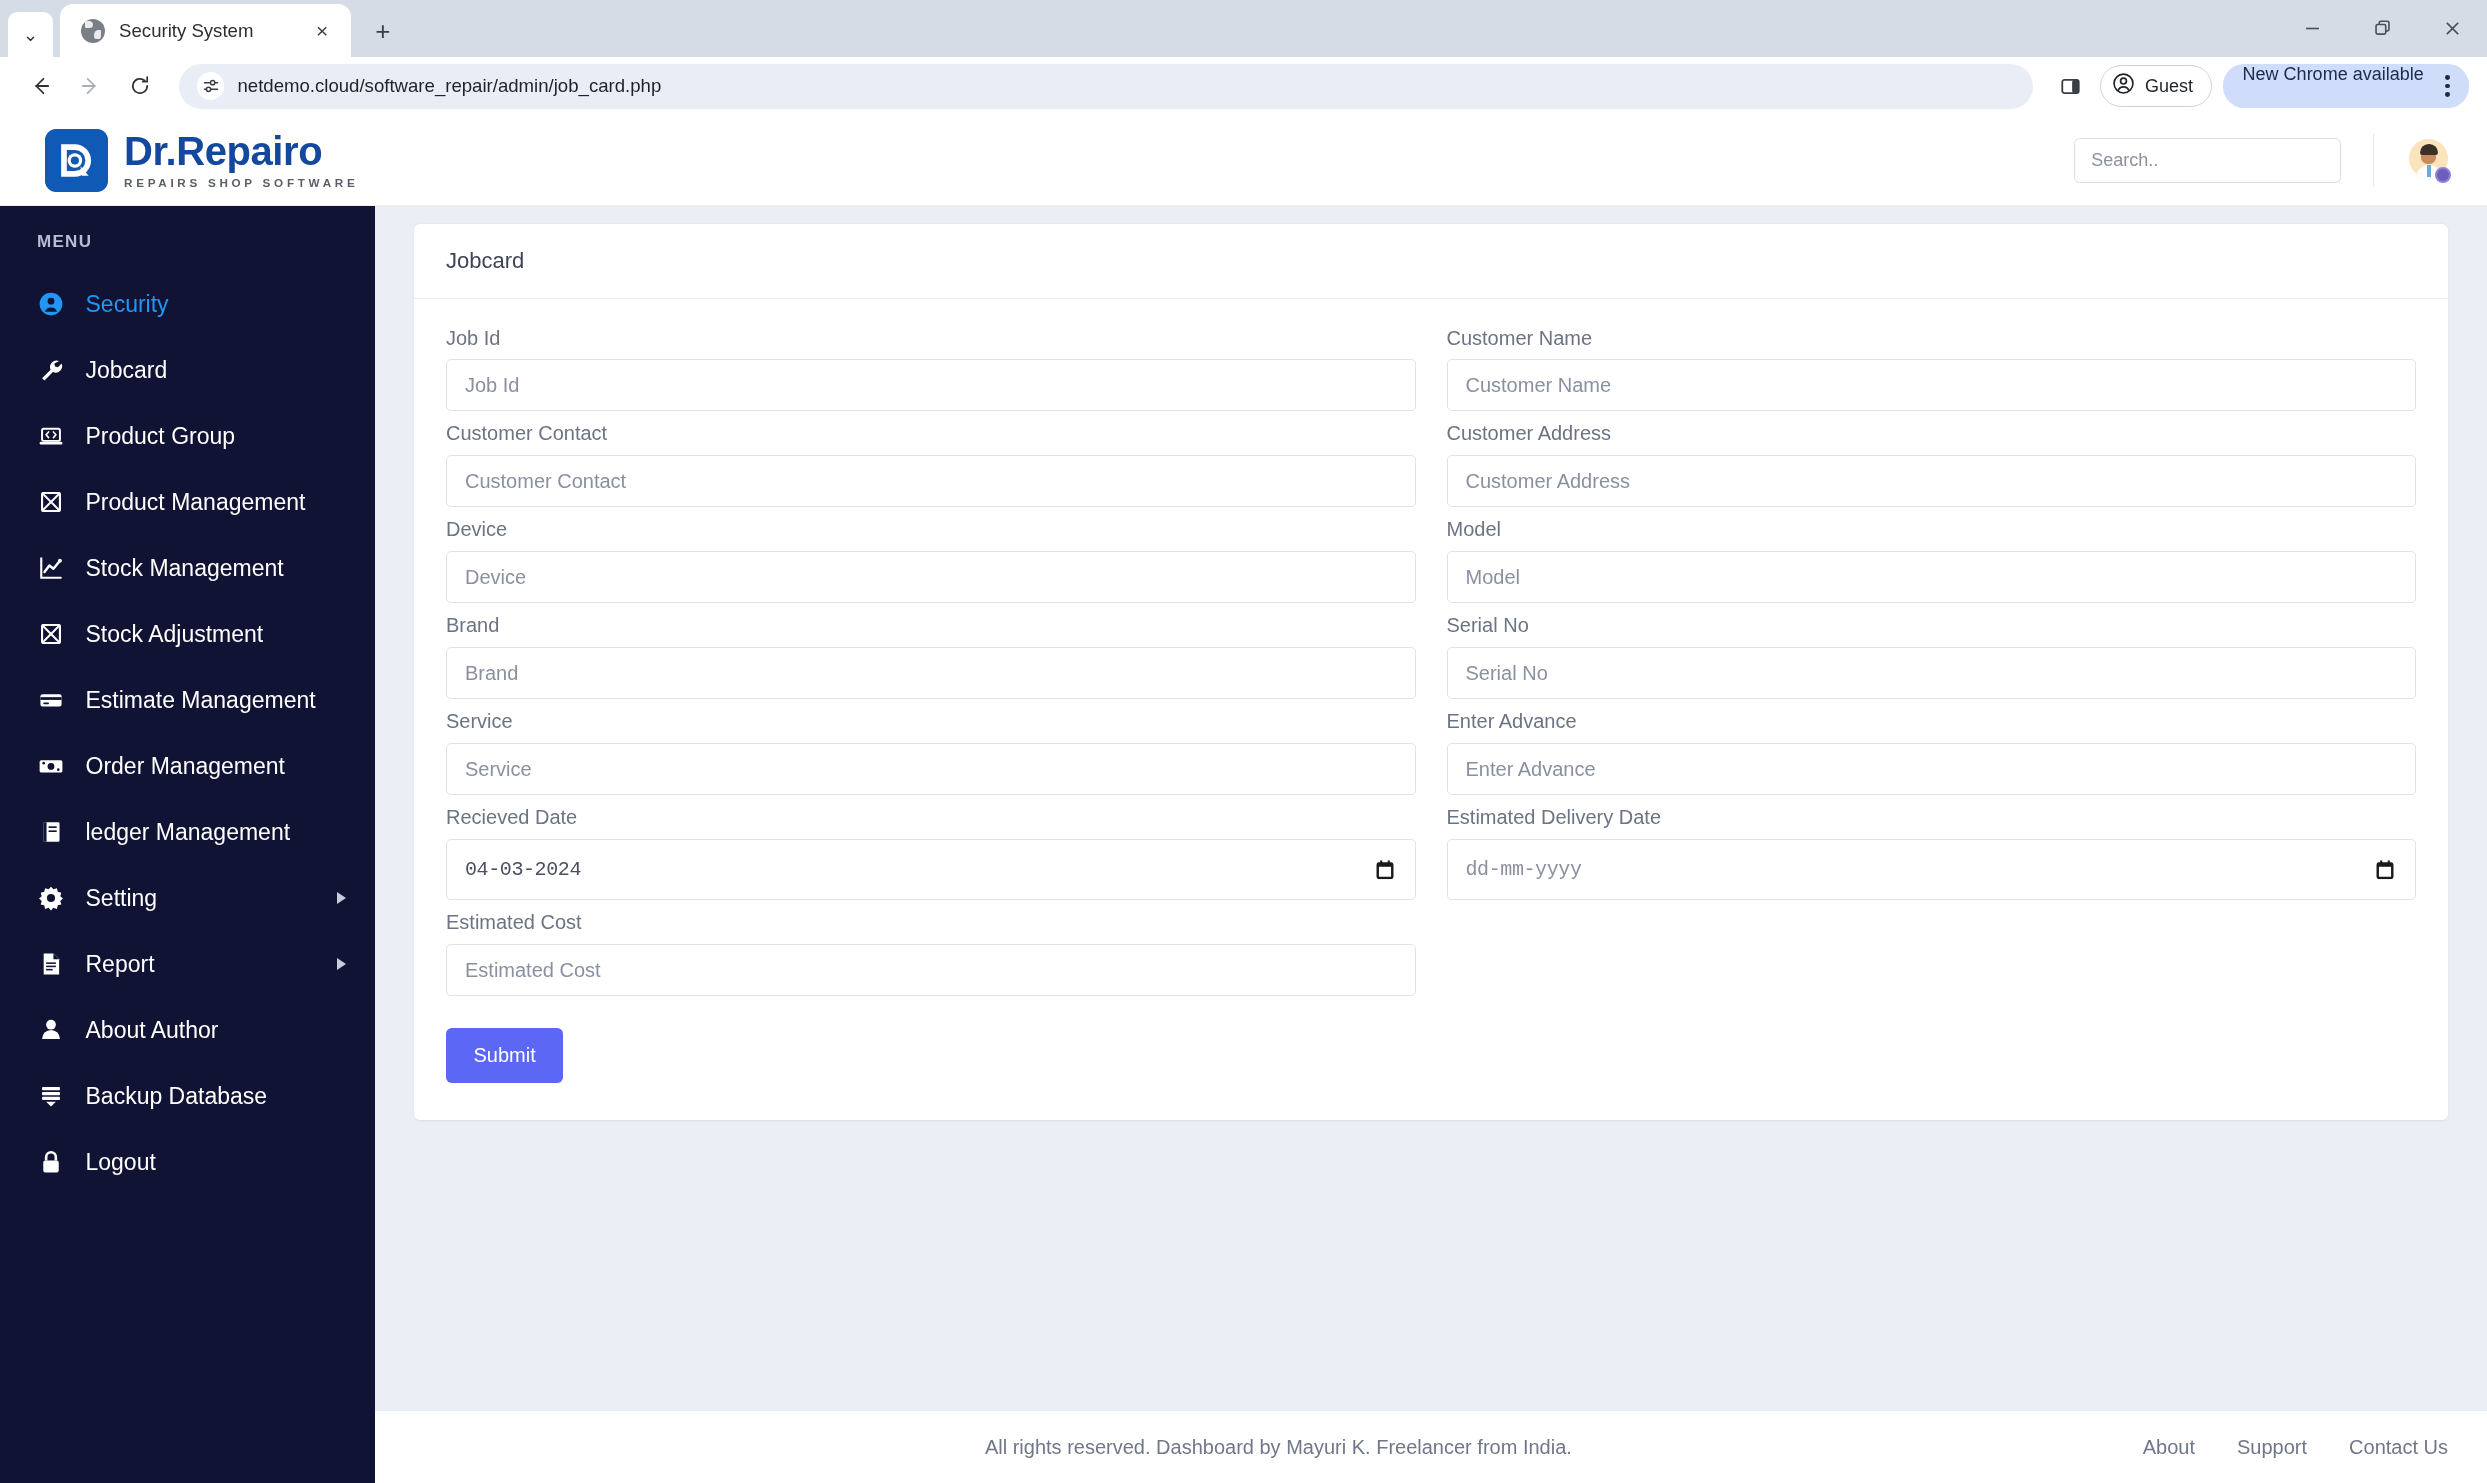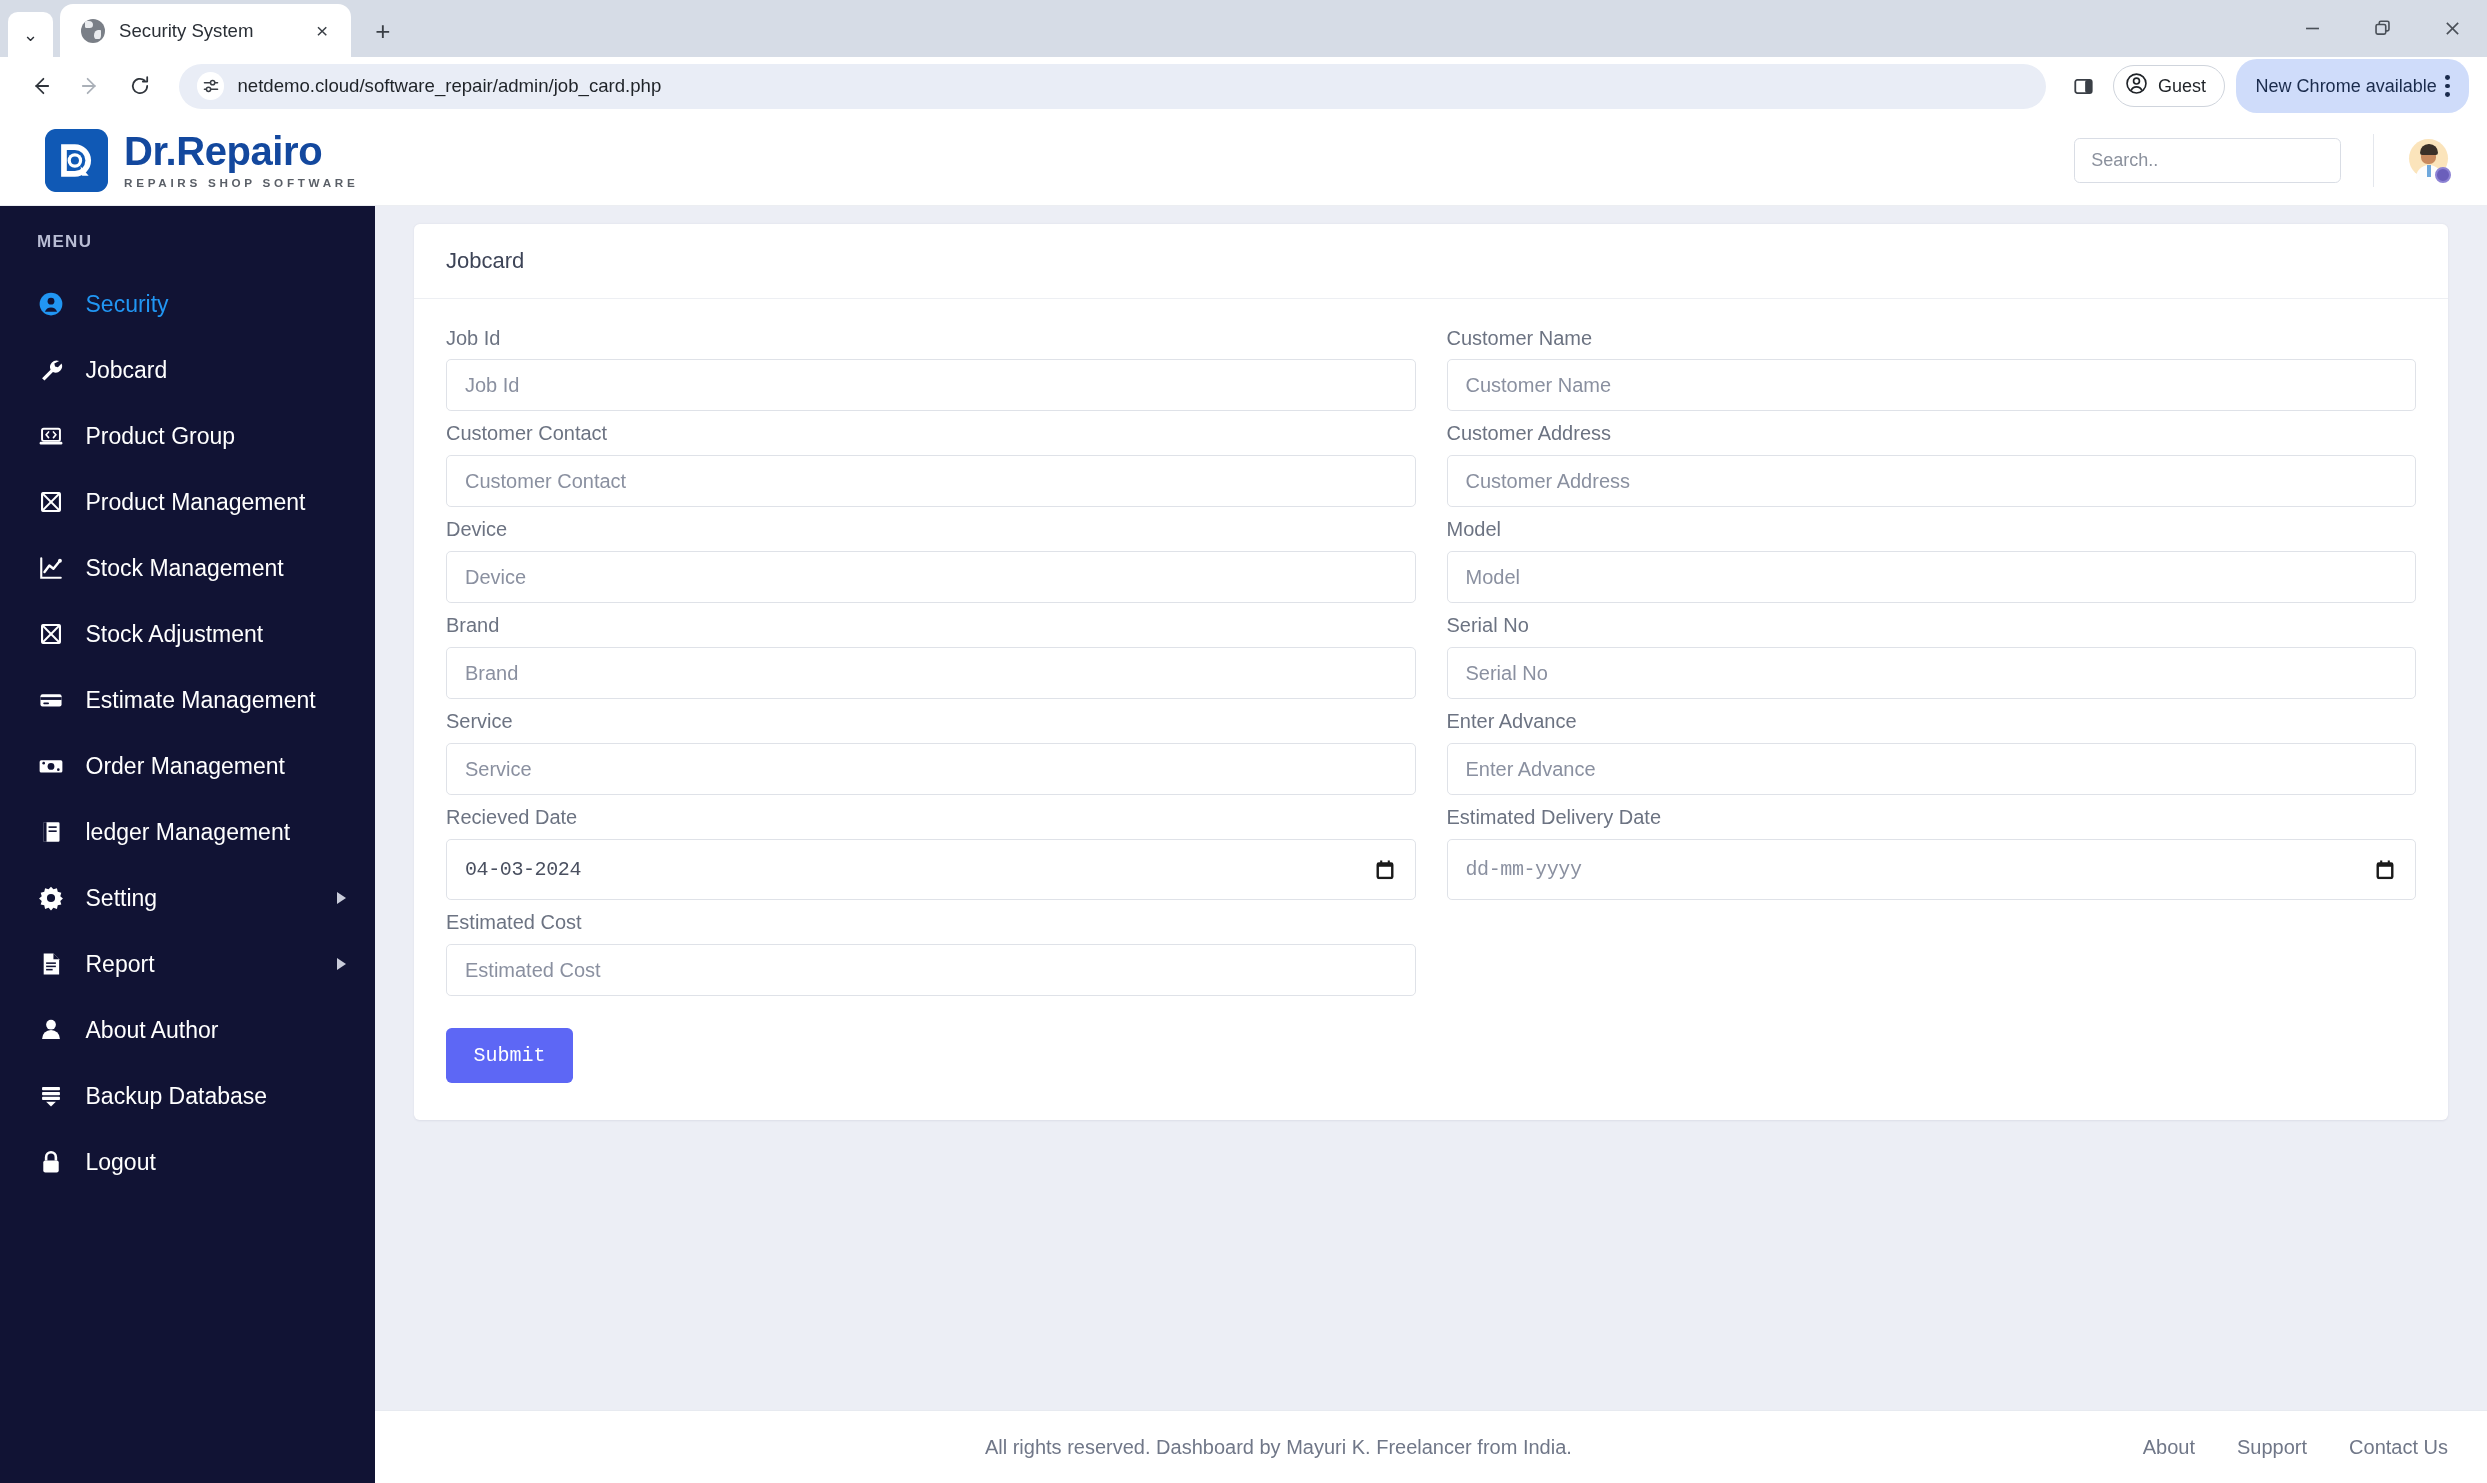--- a/index.html
+++ b/index.html
@@ -139,25 +139,25 @@
   }
   .guest-pill {
     height: 42px;
     border: 1.6px solid #cfd4dc;
     border-radius: 21px;
     display: flex; align-items: center;
     padding: 0 18px 0 11.3px; gap: 9.7px;
     color: #1f2328; font-size: 18px;
   }
   .chrome-pill {
-    height: 54px;
+    height: 44px;
     background: #cfdcfa;
     border-radius: 21px;
-    display: flex; align-items: center;
-    padding: 0 11.3px 0 19.4px; 
+    display: flex; 
+    padding: 0 11.3px 0 19.4px; gap: 13px;
     color: #1a2b4c; font-size: 18px;
     white-space: nowrap;
   }
   .kebab {
     display: flex; flex-direction: column; gap: 3.2px;
     align-items: center; justify-content: center;
     width: 21px;
   }
   .kebab i { width: 4.9px; height: 4.9px; border-radius: 50%; background: #1a2b4c; display: block; }
 
@@ -362,21 +362,21 @@
   }
   .submit-btn {
     margin-top: 21px;
     background: #5d67f5;
     color: #ffffff;
     border: none;
     border-radius: 5.7px;
     height: 55px;
     padding: 0 27.5px;
     font-size: 20px;
-    font-family: Liberation Mono, monospace;
+    font-family: Liberation Sans, sans-serif;
     cursor: pointer;
   }
 
   
   .app-footer {
     position: absolute;
     left: 375px; right: 0; bottom: 0;
     height: 73px;
     background: #ffffff;
     display: flex; align-items: center;

